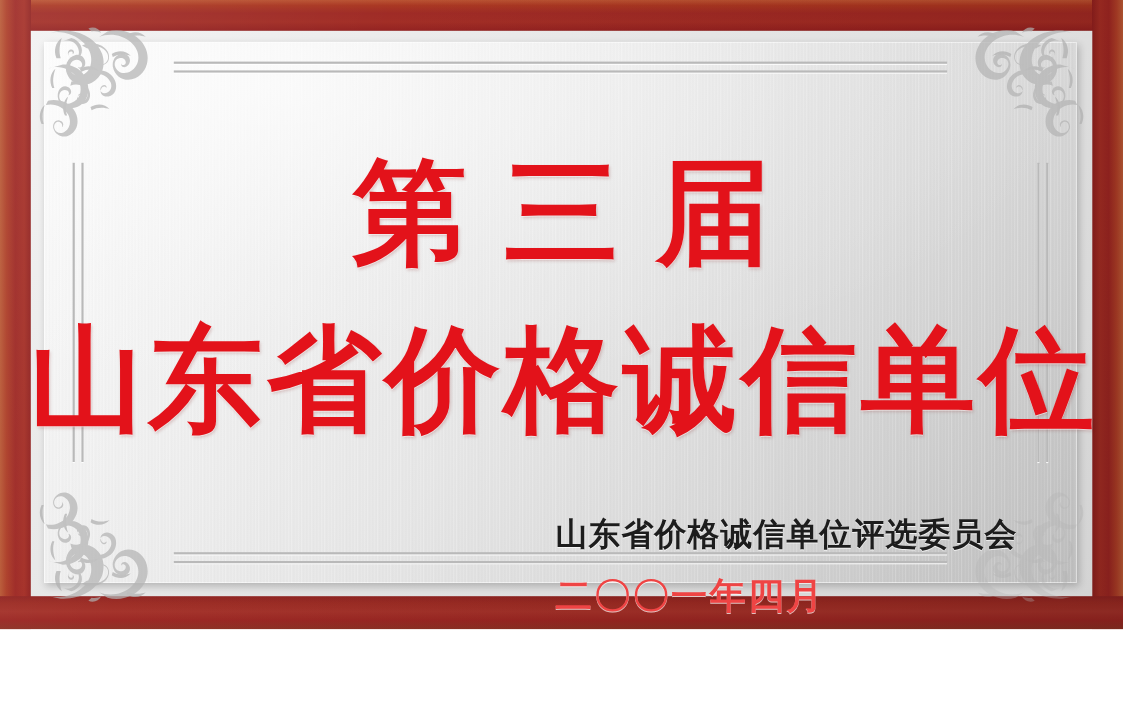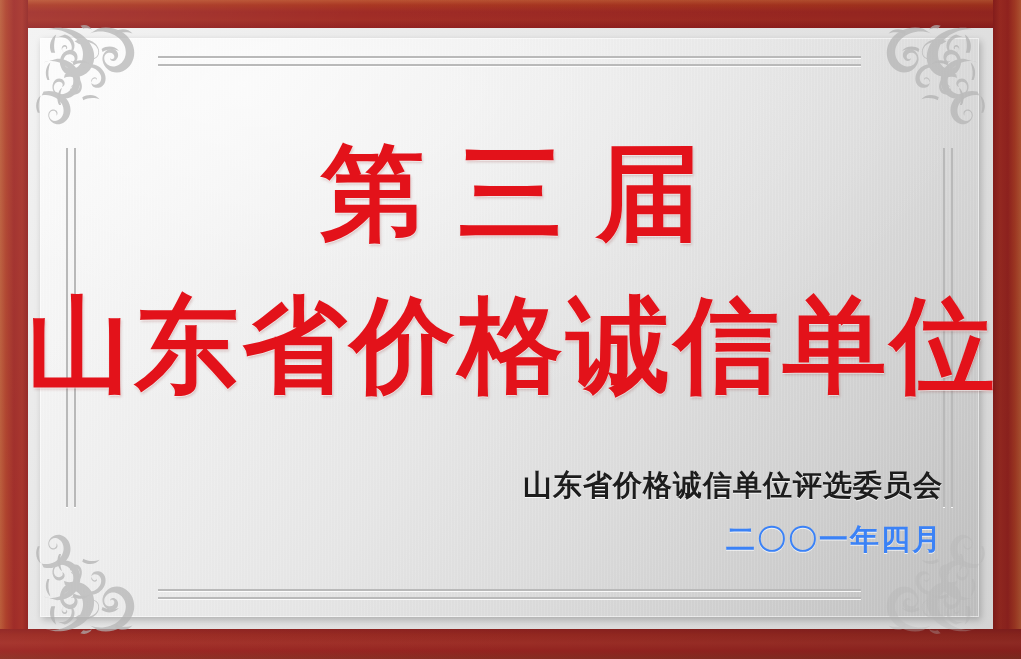--- a/index.html
+++ b/index.html
@@ -8,21 +8,21 @@
     background: #ffffff;
   }
   body {
     font-family: "DejaVu Sans", "Liberation Sans", sans-serif;
   }
 
   
   #plaque {
     position: relative;
     width: 1021px;
-    height: 659px;
+    height: 572px;
     overflow: hidden;
     box-sizing: border-box;
   }
 
   
   .frame-wood {
     position: absolute;
     inset: 0;
     background:
       linear-gradient(180deg,
@@ -159,40 +159,40 @@
     font-weight: bold;
     color: #e3121a;
     text-shadow:
       0 1px 0 rgba(255,255,255,0.55),
       1px 2px 3px rgba(120,0,0,0.20);
     white-space: nowrap;
   }
 
   .signature-block {
     position: absolute;
-    right: 78px;
+    right: 96px;
     top: 466px;
-    text-align: right;
+    text-align: left;
     width: 420px;
   }
   .sig-org {
     font-family: "DejaVu Sans", "Liberation Sans", sans-serif;
     font-weight: bold;
     font-size: 29px;
     color: #1d1d1d;
     letter-spacing: 1px;
     text-shadow: 0 1px 0 rgba(255,255,255,0.7);
     white-space: nowrap;
   }
   .sig-date {
     margin-top: 14px;
     font-family: Liberation Sans, sans-serif;
     font-weight: bold;
-    font-size: 29px;
-    color: #3b82f6;
+    font-size: 33px;
+    color: #ef4444;
     letter-spacing: 2px;
     text-shadow: 0 1px 0 rgba(255,255,255,0.7);
     white-space: nowrap;
   }
 </style>
 </head>
 <body>
 
 <div id="plaque">
 

